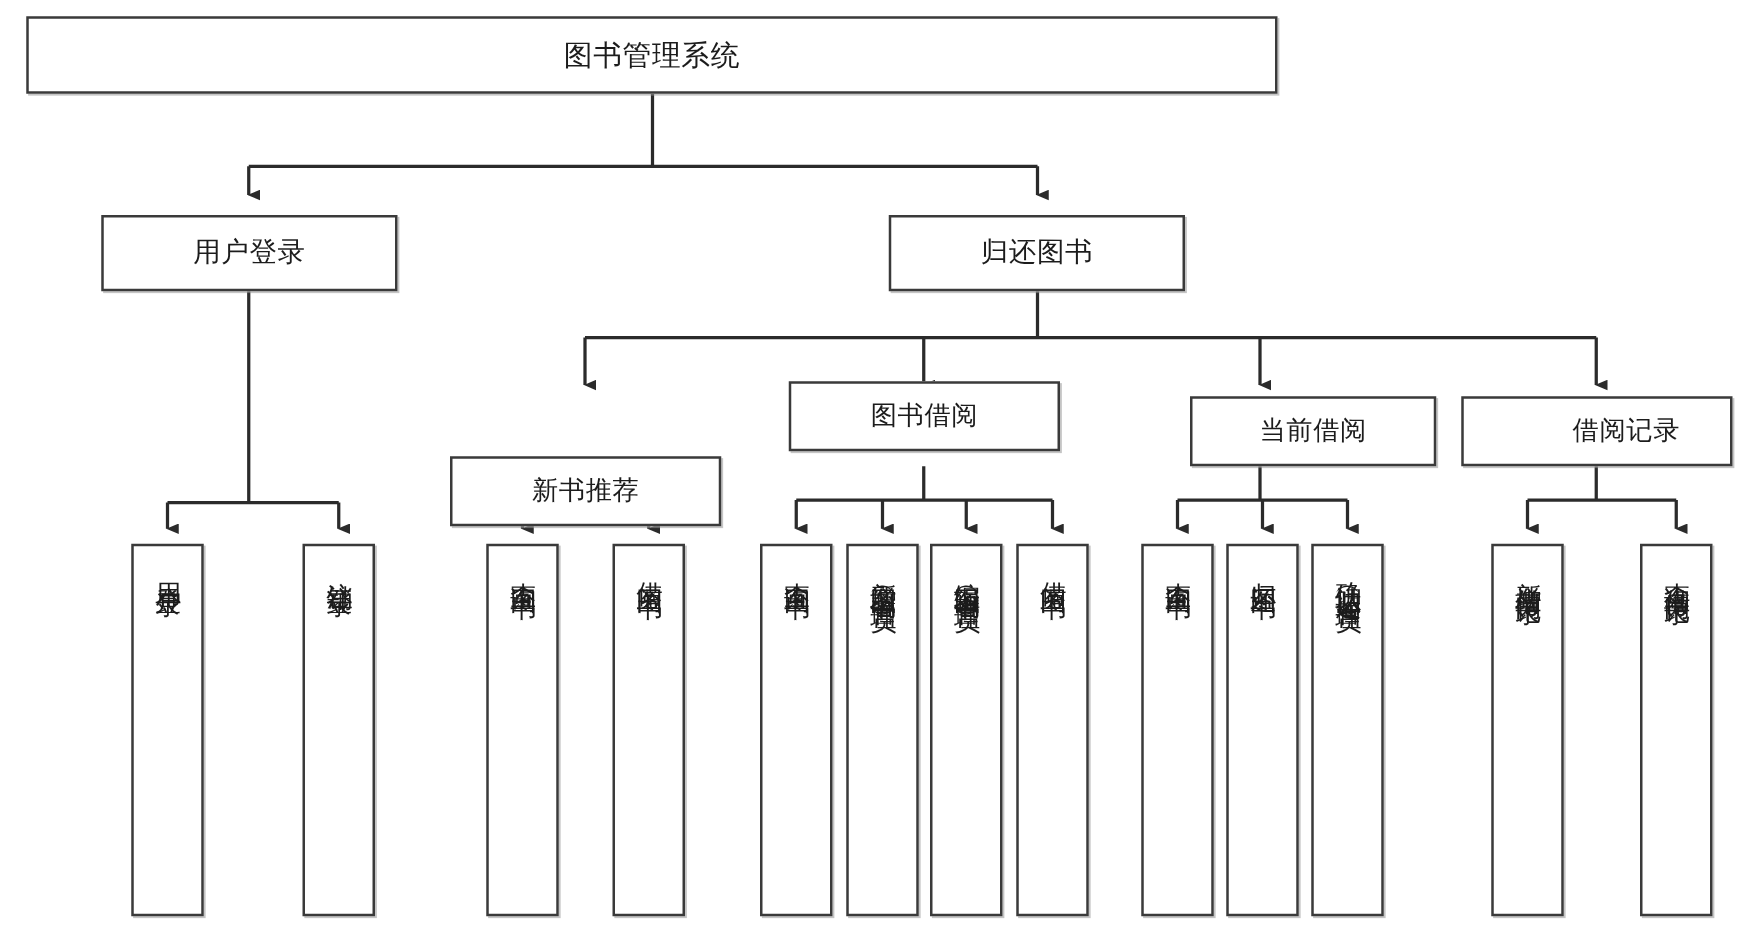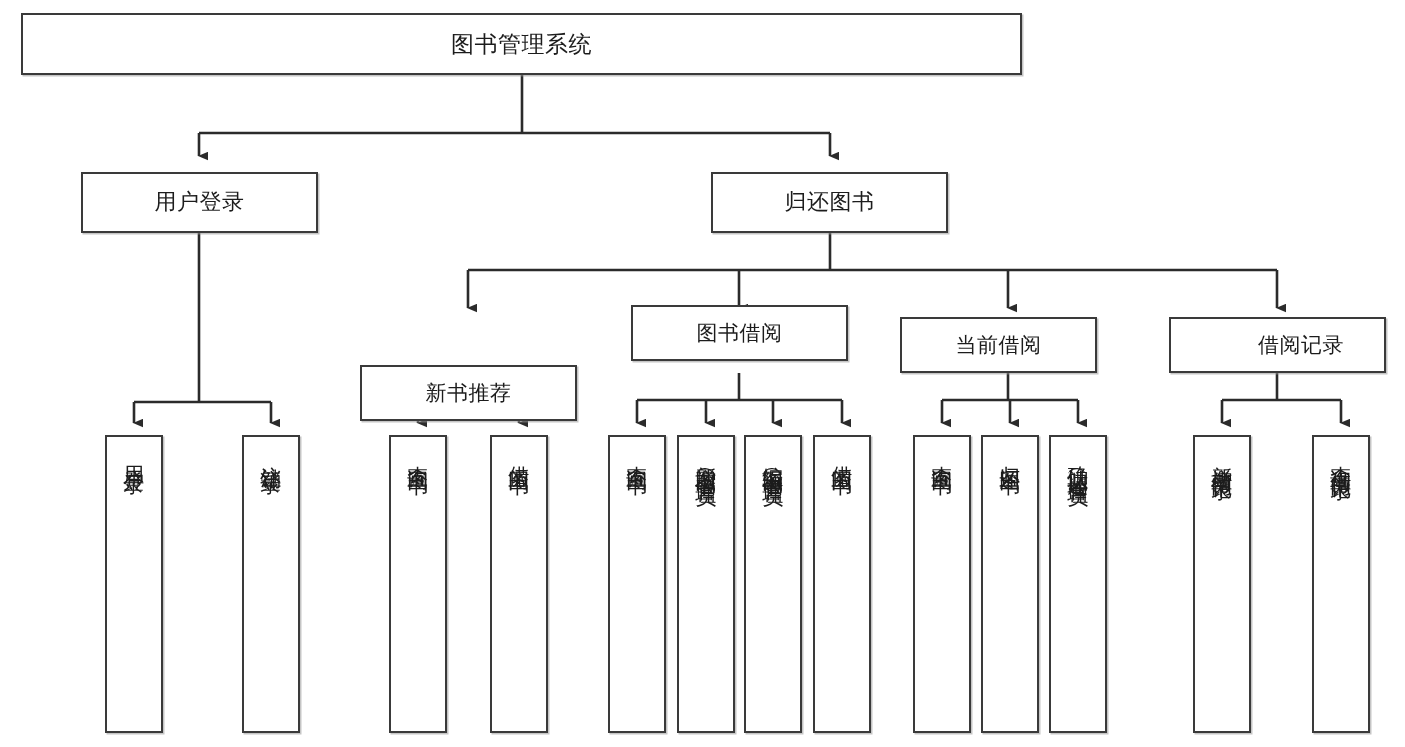--- a/index.html
+++ b/index.html
@@ -135,21 +135,21 @@
   <div class="node lvl2" style="left:711px; top:172px; width:237px; height:61px;">
     <span class="lbl">归还图书</span>
   </div>
 
   <div class="node lvl3" style="left:360px; top:317px; width:217px; height:56px;margin-top:48px;">
     <span class="lbl">新书推荐</span>
   </div>
   <div class="node lvl3" style="left:631px; top:305px; width:217px; height:56px;">
     <span class="lbl">图书借阅</span>
   </div>
-  <div class="node lvl3" style="left:900px; top:317px; width:197px; height:56px;">
+  <div class="node lvl3" style="left:952px; top:317px; width:197px; height:56px;font-family:Liberation Serif, serif;">
     <span class="lbl">当前借阅</span>
   </div>
   <div class="node lvl3" style="left:1169px; top:317px; width:217px; height:56px;padding-left:47px;">
     <span class="lbl">借阅记录</span>
   </div>
 
   <div class="node leaf" style="left:105px; top:435px; width:58px; height:298px;">
     <span class="lbl">用户登录</span>
   </div>
   <div class="node leaf" style="left:242px; top:435px; width:58px; height:298px;">

